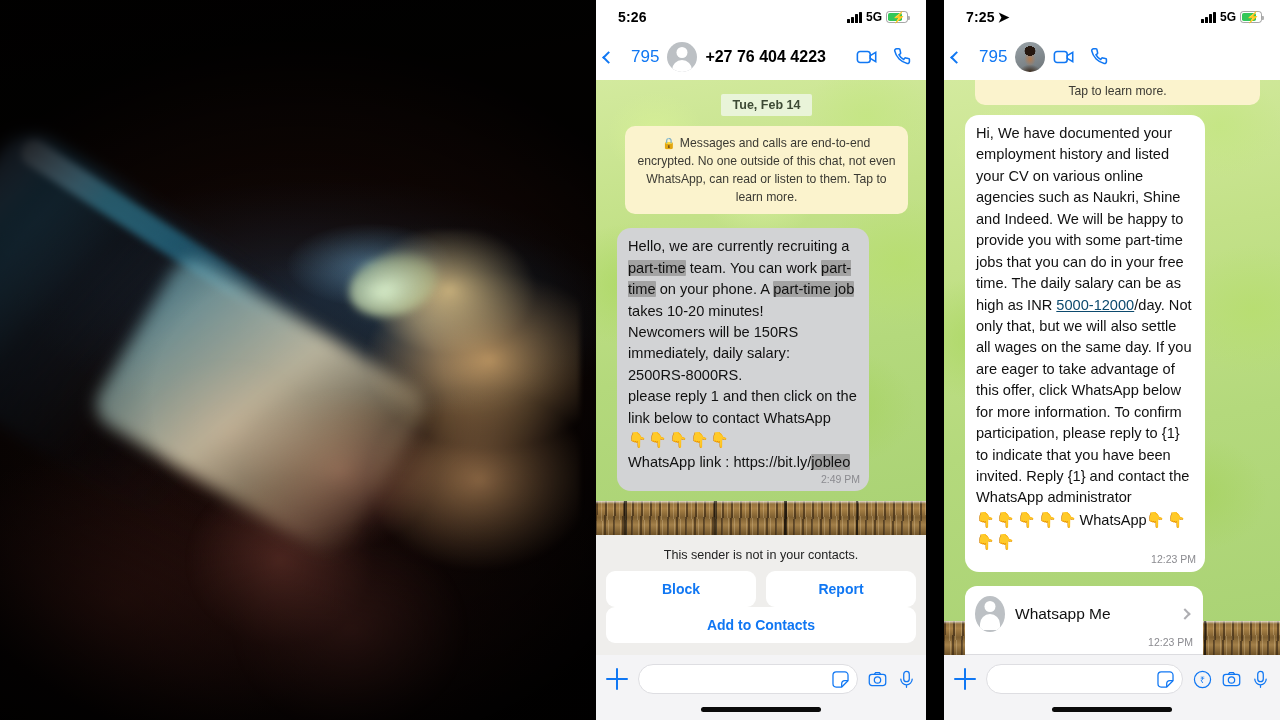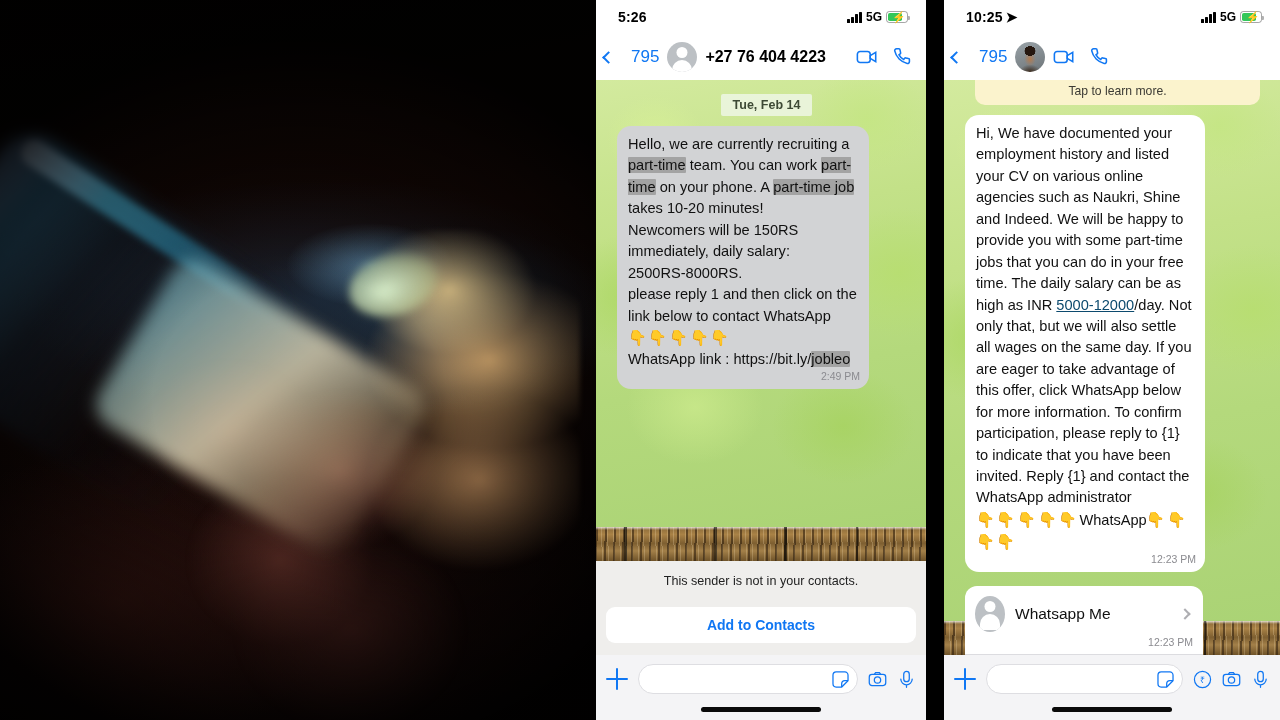--- a/index.html
+++ b/index.html
@@ -205,21 +205,21 @@
   .arrows { font-size: 15px; letter-spacing: 2px; }
 
   
   .sheet { background: #efeeec; padding: 10px 10px 12px; flex: 0 0 auto; position: relative; z-index: 4; }
   .sheet-note { text-align: center; font-size: 12.6px; color: #222; padding: 3px 0 9px; }
   .sheet-row { display: flex; gap: 10px; }
   .sheet-btn {
     flex: 1; background: #fff; border-radius: 9px; text-align: center;
     padding: 10px 0; font-size: 14px; font-weight: 700; color: #1077f3; cursor: pointer;
   }
-  .sheet-btn.full { margin-top: 10px; }
+  .sheet-btn.full { }
 
   
   .contact-card {
     background: #fff; border-radius: 12px; width: 238px; overflow: hidden;
     margin-top: 14px;
   }
   .cc-top { display: flex; align-items: center; gap: 10px; padding: 10px 10px 4px; }
   .cc-av { width: 36px; height: 36px; }
   .cc-name { flex: 1; font-size: 15.5px; color: #111; }
   .chev-r { width: 8px; height: 8px; border-right: 2px solid #aeaeb2;
@@ -307,29 +307,37 @@
         </span>
       </div>
     </div>
 
     <div class="chat">
       <div class="wood">
           <div class="wood-slats"></div>
         </div>
       <div class="chat-scroll">
         <div class="daypill">Tue, Feb 14</div>
+        <div class="e2e">
+          <span class="lock">🔒</span>
+          <span>Messages and calls are end-to-end encrypted. No one outside of this chat, not even WhatsApp, can read or listen to them. Tap to learn more.</span>
+        </div>
         <div class="bubble gray">
           <span><span>Hello, we are currently recruiting a </span><mark>part-time</mark><span> team. You can work </span><mark>part-time</mark><span> on your phone. A </span><mark>part-time job</mark><span> takes 10-20 minutes!</span><br><span>Newcomers will be 150RS immediately, daily salary:</span><br><span>2500RS-8000RS.</span><br><span>please reply 1 and then click on the link below to contact  WhatsApp</span><br><span class="arrows">👇👇👇👇👇</span><br><span>WhatsApp link : https://bit.ly/</span><mark>jobleo</mark></span>
           <span class="stamp">2:49 PM</span>
         </div>
       </div>
     </div>
 
     <div class="sheet">
       <div class="sheet-note">This sender is not in your contacts.</div>
+      <div class="sheet-row">
+        <div class="sheet-btn">Block</div>
+        <div class="sheet-btn">Report</div>
+      </div>
       <div class="sheet-btn full">Add to Contacts</div>
     </div>
 
     <div class="compose">
       <div class="plus"></div>
       <div class="inputpill">
         <span class="mini">
           <svg viewBox="0 0 24 24" fill="none" stroke="currentColor" stroke-width="1.6">
             <path d="M14 2.5H6.5A4 4 0 0 0 2.5 6.5v11a4 4 0 0 0 4 4h7l8-8v-7a4 4 0 0 0-4-4z"></path>
             <path d="M13.5 21.5v-4a4 4 0 0 1 4-4h4"></path>
@@ -352,21 +360,21 @@
     </div>
     <div class="homebar-wrap">
       <div class="homebar"></div>
     </div>
   </div>
 
   <div class="phone" id="phone-right">
 
     <div class="statusbar">
       <div class="sb-time">
-        <span>10:25</span>
+        <span>7:25</span>
         <span>➤</span>
       </div>
       <div class="sb-right">
         <div class="bars">
             <i></i>
             <i></i>
             <i></i>
             <i></i>
           </div>
         <div class="sb-5g">5G</div>

